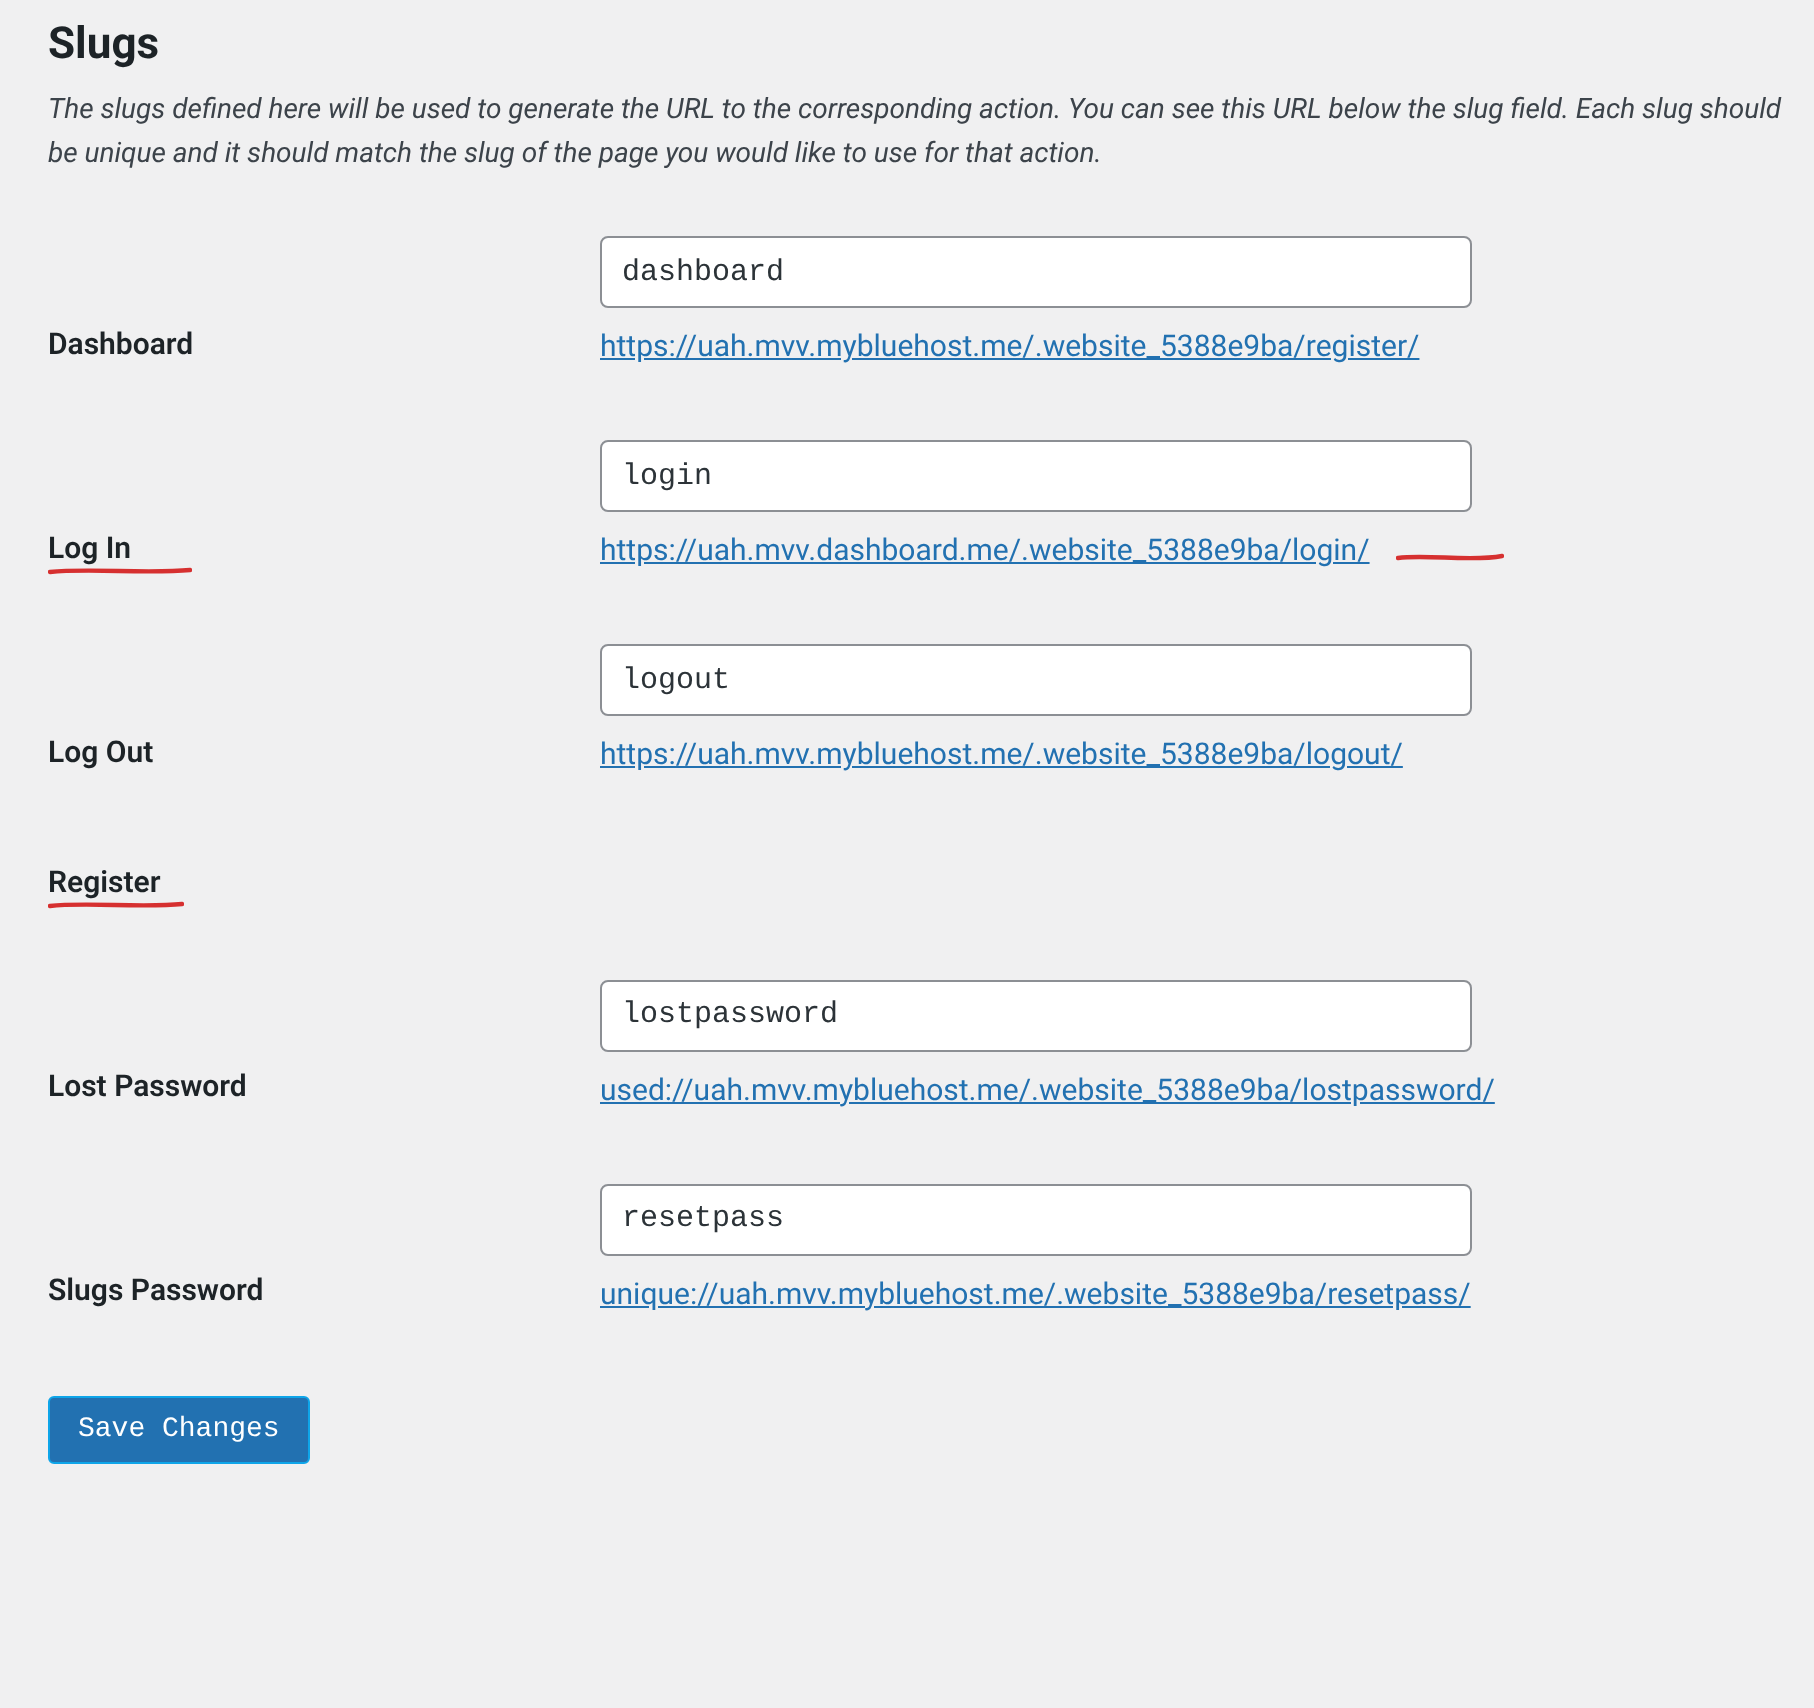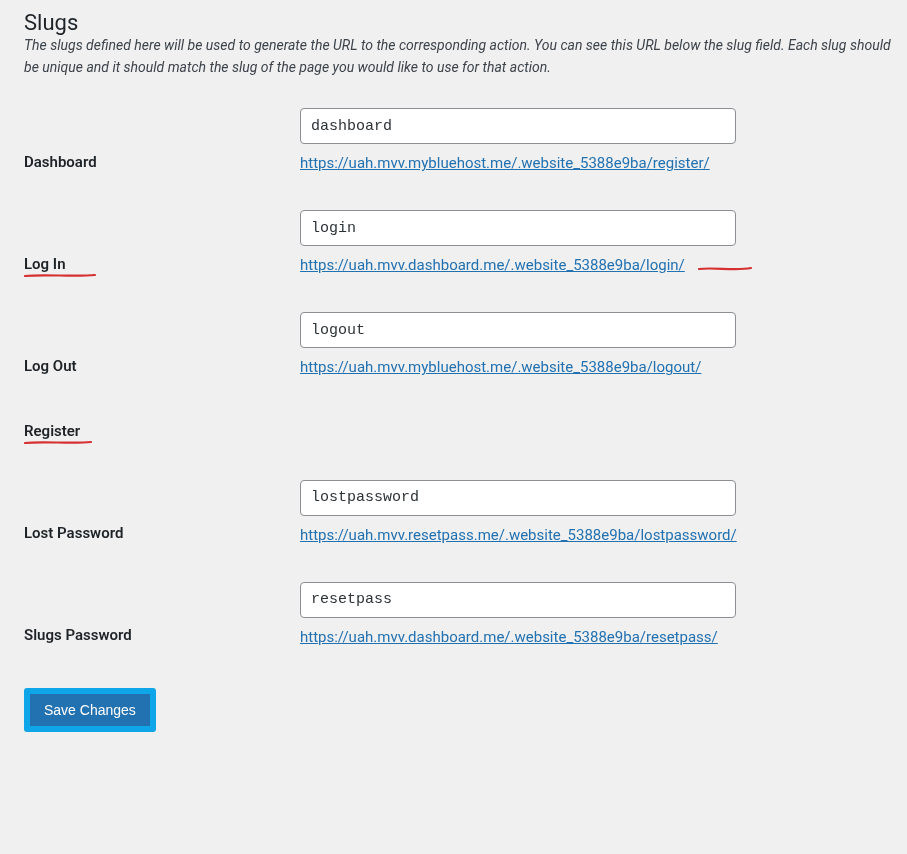--- a/index.html
+++ b/index.html
@@ -13,23 +13,23 @@
       color: #1d2327;
       font-size: 14px;
       padding: 0;
       width: 907px;
     }
     .container {
       padding: 10px 0 20px 24px;
     }
     h2.section-title {
       font-size: 22px;
-      font-weight: 400;
+      font-weight: 700;
       color: #1d2327;
-      margin-bottom: 0;
+      margin-bottom: 10px;
     }
     p.description {
       font-size: 14px;
       color: #3c434a;
       line-height: 1.55;
       margin-bottom: 30px;
       max-width: 880px;
       font-style: italic;
     }
     .form-row {
@@ -67,27 +67,28 @@
       margin-top: 10px;
       font-size: 15px;
       color: #2271b1;
       text-decoration: underline;
       position: relative;
     }
     .save-button {
       display: inline-block;
       background: #2271b1;
       color: #ffffff;
-      border: 6px solid #0ea5e9;
+      border: 1px solid #0ea5e9;
       border-radius: 3px;
       padding: 8px 14px;
       font-size: 14px;
       font-weight: 400;
       cursor: pointer;
       margin-top: 4px;
+      font-family: Liberation Mono, monospace;
     }
     
     .annot-underline {
       position: absolute;
       height: 6px;
       pointer-events: none;
     }
     .annot-underline svg {
       display: block;
     }
@@ -183,31 +184,31 @@
       </span>
     </div>
   </div>
 
   
   <div class="form-row">
     <div class="form-label">Lost Password</div>
     <div class="form-field">
       <input type="text" class="slug-input" value="lostpassword" style="">
       <div class="url-wrap">
-        <a href="#" class="slug-url">https://uah.mvv.resetpass.me/.website_5388e9ba/lostpassword/</a>
+        <a href="#" class="slug-url">used://uah.mvv.mybluehost.me/.website_5388e9ba/lostpassword/</a>
       </div>
     </div>
   </div>
 
   
   <div class="form-row">
     <div class="form-label">Slugs Password</div>
     <div class="form-field">
       <input type="text" class="slug-input" value="resetpass" style="">
       <div class="url-wrap">
-        <a href="#" class="slug-url">https://uah.mvv.dashboard.me/.website_5388e9ba/resetpass/</a>
+        <a href="#" class="slug-url">unique://uah.mvv.mybluehost.me/.website_5388e9ba/resetpass/</a>
       </div>
     </div>
   </div>
 
   <button class="save-button">Save Changes</button>
 
 </div>
 
 </body></html>

